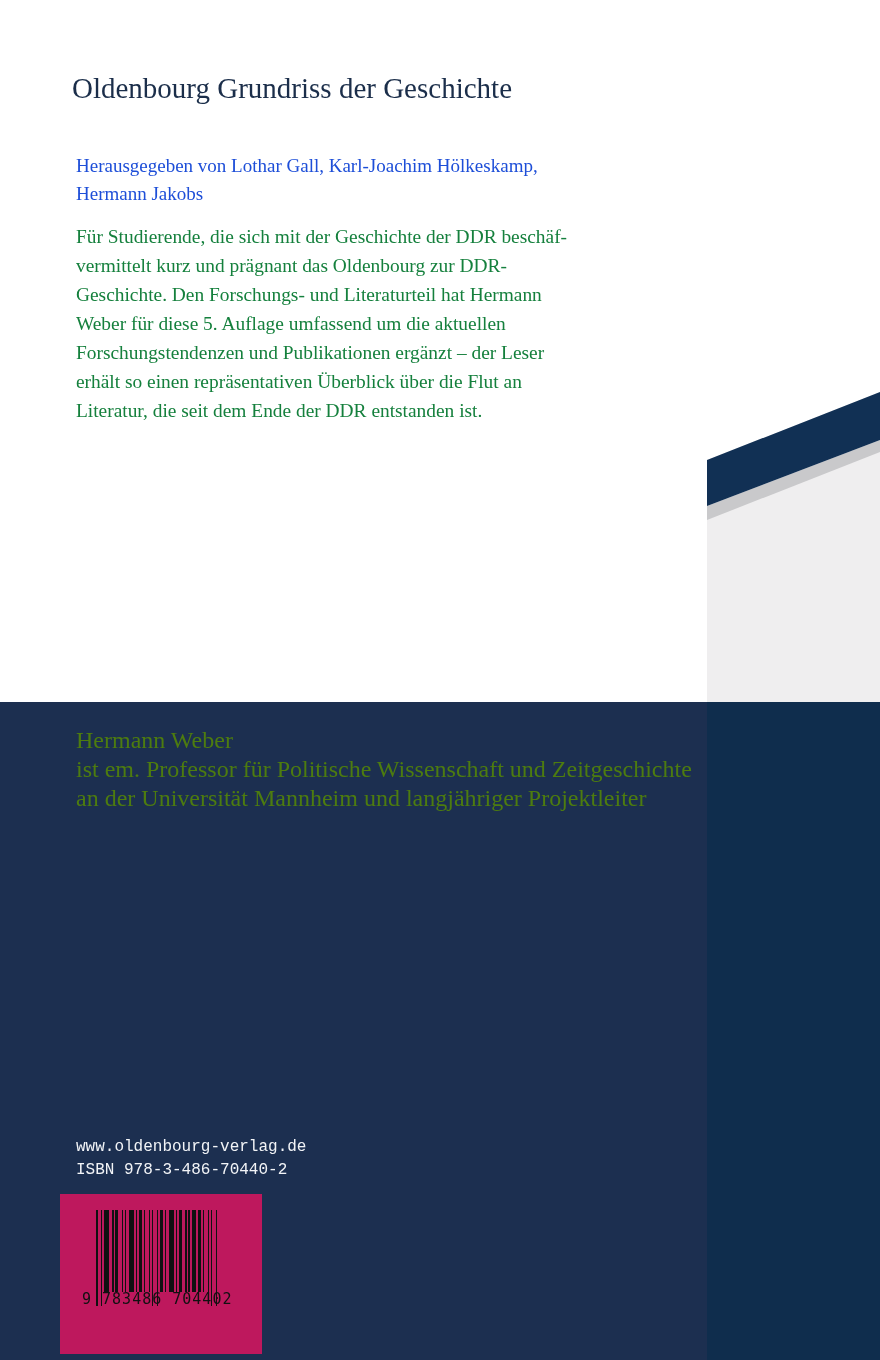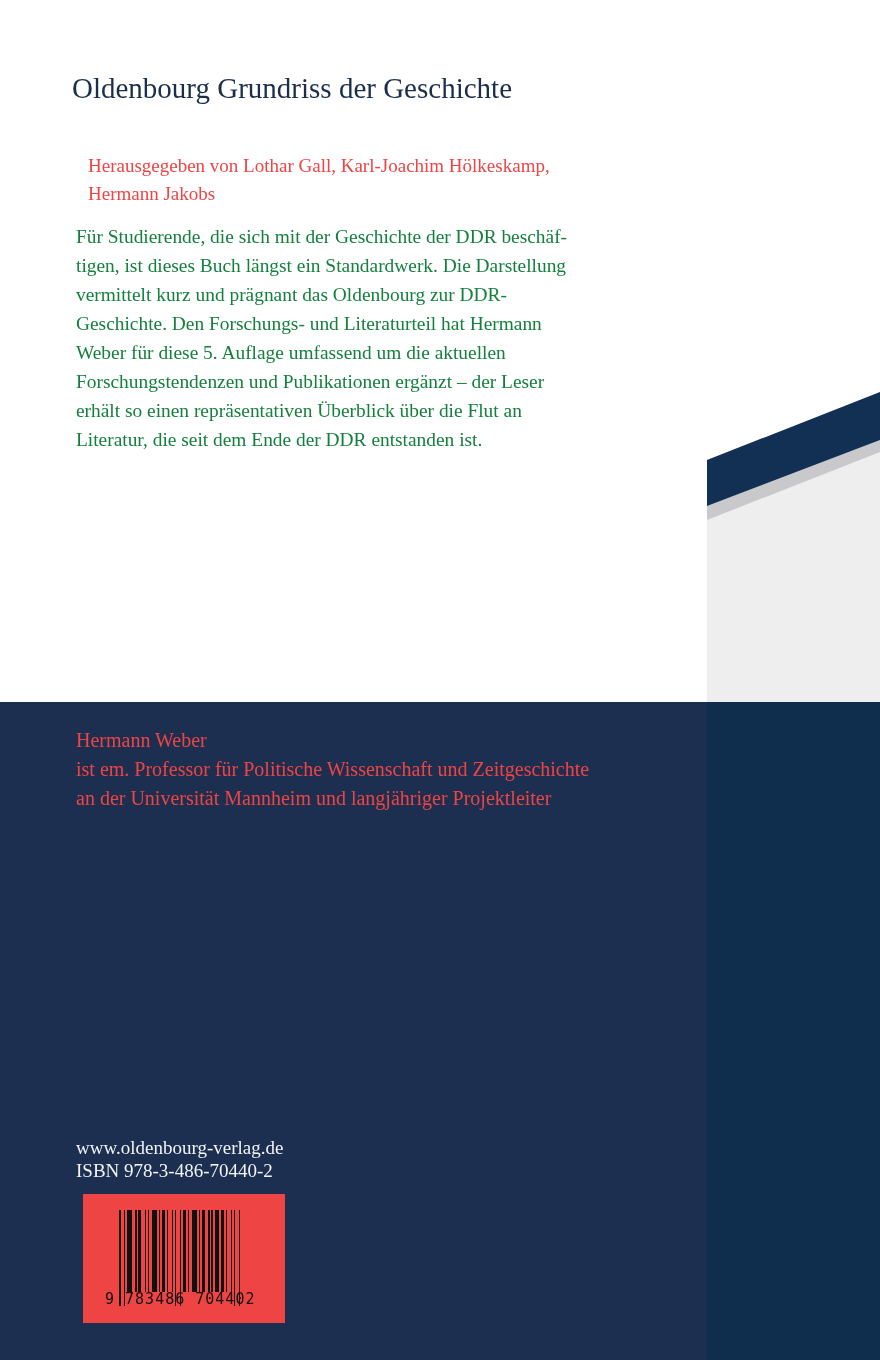--- a/index.html
+++ b/index.html
@@ -2,26 +2,26 @@
 <html><head>
 <meta charset="utf-8">
 <style>
   html, body { margin:0; padding:0; }
   body { width:880px; height:1360px; position:relative; overflow:hidden; background:#ffffff; font-family:"DejaVu Serif","Liberation Serif",serif; }
   .top { position:absolute; left:0; top:0; width:880px; height:702px; background:#ffffff; }
   .spine-light { position:absolute; left:707px; top:0; width:173px; height:702px; }
   .bottom { position:absolute; left:0; top:702px; width:880px; height:658px; background:#1c2f50; }
   .bottom-right { position:absolute; left:707px; top:702px; width:173px; height:658px; background:#0f2d4d; }
   .series-title { position:absolute; left:72px; top:72px; font-size:29px; color:#1b2e4a; letter-spacing:0px; white-space:nowrap; font-family:"Liberation Serif",serif; }
-  .editors { position:absolute; left:76px; top:152px; width:560px; font-size:19px; line-height:28px; color:#ef4444; font-family:"Liberation Serif",serif;margin-left:12px; }
+  .editors { position:absolute; left:76px; top:152px; width:560px; font-size:19px; line-height:28px; color:#1d4ed8; font-family:"Liberation Serif",serif; }
   .blurb { position:absolute; left:76px; top:222px; width:580px; font-size:19.4px; line-height:29px; color:#15803d; font-family:"Liberation Serif",serif; }
   .blurb div, .author div, .editors div { white-space:nowrap; }
-  .author { position:absolute; left:76px; top:726px; width:600px; font-size:20px; line-height:29px; color:#ef4444; font-family:"Liberation Serif",serif; }
-  .pubinfo { position:absolute; left:76px; top:1136px; font-size:19px; line-height:23px; color:#f2f4f7; font-family:Liberation Serif, serif; }
-  .barcode-box { position:absolute; left:83px; top:1194px; width:202px; height:129px; background:#ef4444; }
+  .author { position:absolute; left:76px; top:726px; width:600px; font-size:24px; line-height:29px; color:#4d7c0f; font-family:"Liberation Serif",serif; }
+  .pubinfo { position:absolute; left:76px; top:1136px; font-size:16px; line-height:23px; color:#f2f4f7; font-family:Liberation Mono, monospace; }
+  .barcode-box { position:absolute; left:60px; top:1194px; width:202px; height:160px; background:#be185d; }
   .barcode-bars { position:absolute; left:36px; top:16px; width:132px; height:88px; display:flex; align-items:flex-start; }
   .bar { height:82px; background:#111; }
   .bar.long { height:96px; }
   .barcode-digits { position:absolute; left:22px; top:96px; font-family:"DejaVu Sans Mono","Liberation Mono",monospace; font-size:15px; color:#111; letter-spacing:1px; background:transparent; }
 </style>
 </head>
 <body>
 
 <div class="top"></div>
 
@@ -36,21 +36,20 @@
 
 <div class="series-title">Oldenbourg Grundriss der Geschichte</div>
 
 <div class="editors">
   <div>Herausgegeben von Lothar Gall, Karl-Joachim Hölkeskamp,</div>
   <div>Hermann Jakobs</div>
 </div>
 
 <div class="blurb">
   <div>Für Studierende, die sich mit der Geschichte der DDR beschäf-</div>
-  <div>tigen, ist dieses Buch längst ein Standardwerk. Die Darstellung</div>
   <div>vermittelt kurz und prägnant das Oldenbourg zur DDR-</div>
   <div>Geschichte. Den Forschungs- und Literaturteil hat Hermann</div>
   <div>Weber für diese 5. Auflage umfassend um die aktuellen</div>
   <div>Forschungstendenzen und Publikationen ergänzt – der Leser</div>
   <div>erhält so einen repräsentativen Überblick über die Flut an</div>
   <div>Literatur, die seit dem Ende der DDR entstanden ist.</div>
 </div>
 
 <div class="author">
   <div>Hermann Weber</div>

